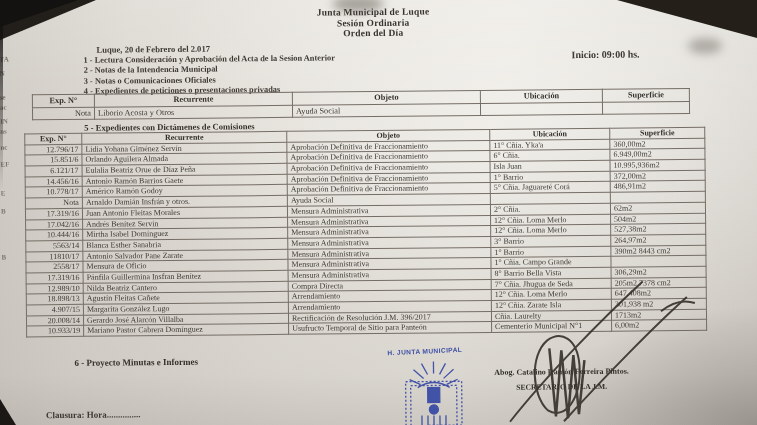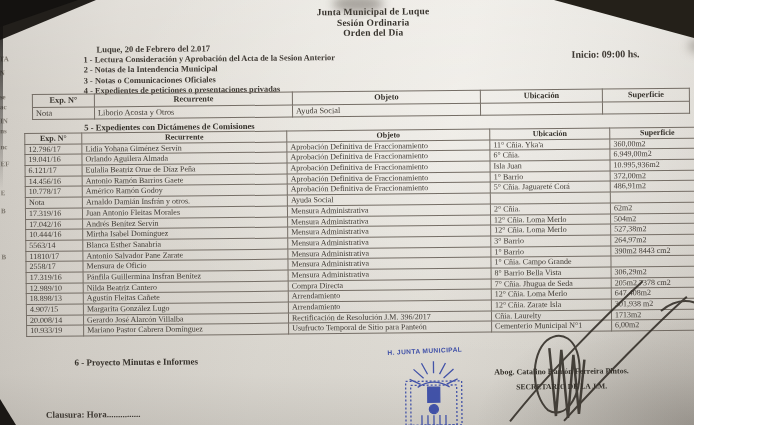--- a/index.html
+++ b/index.html
@@ -1,16 +1,16 @@
 <!DOCTYPE html>
 <html><head>
 <meta charset="utf-8">
 <style>
   html,body{margin:0;padding:0;}
-  .photo{position:relative;width:694px;height:425px;overflow:hidden;
+  .photo{position:relative;width:757px;height:425px;overflow:hidden;
     background:#e5e5e5;font-family:"Liberation Serif","DejaVu Serif",serif;}
   .paper{position:absolute;inset:0;
     background:
       radial-gradient(ellipse at 72% 28%, rgba(255,255,255,0.35), rgba(255,255,255,0) 55%),
       linear-gradient(180deg, rgba(255,255,255,0.18) 0%, rgba(255,255,255,0) 25%, rgba(84,78,70,0.10) 88%, rgba(70,64,56,0.18) 100%),
       linear-gradient(100deg,#cfcbc4 0%, #dcd8d1 16%, #e6e3dc 42%, #eae7e0 62%, #e1ded7 82%, #d6d2cb 100%);}
   .content{position:absolute;inset:0;transform:rotate(-0.55deg);transform-origin:50% 50%;color:#3e3933;}
 
   .doc-header{position:absolute;left:0;top:7px;width:750px;text-align:center;font-weight:bold;
     font-size:9.5px;line-height:10.5px;color:#36322c;letter-spacing:.2px;}
@@ -18,21 +18,21 @@
   .agenda{position:absolute;left:85px;top:53px;font-weight:bold;font-size:8.4px;line-height:10.4px;white-space:nowrap;}
   .inicio{position:absolute;left:573px;top:51px;font-weight:bold;font-size:10px;}
 
   table{border-collapse:collapse;table-layout:fixed;position:absolute;background:transparent;}
   td,th{border:1px solid #756e66;overflow:hidden;white-space:nowrap;padding:0 3px;color:#3f3a34;}
   th{font-size:8.4px;font-weight:bold;text-align:center;color:#35312b;}
   .t1{left:33px;top:91px;width:657px;}
   .t1 td,.t1 th{height:11.5px;font-size:8.3px;}
   .t2{left:25px;top:130px;width:680px;}
   .t2 td,.t2 th{height:9.7px;font-size:8px;line-height:9.6px;}
-  td:first-child{text-align:left;margin-top:32px;}
+  td:first-child{text-align:right;margin-top:32px;}
   .section-title{position:absolute;font-weight:bold;font-size:8.6px;color:#35312b;white-space:nowrap;}
   .s5{left:85px;top:120px;}
   .s6{left:73px;top:355px;font-size:9px;}
   .clausura{position:absolute;left:44px;top:407px;font-weight:bold;font-size:9px;}
 
   .stamp-text{position:absolute;left:386px;top:348px;color:#2e41a3;font-weight:bold;
     font-size:6.6px;letter-spacing:.4px;transform:rotate(-2deg);font-family:"Liberation Sans",sans-serif;opacity:.9;}
   .seal{position:absolute;left:396px;top:358px;opacity:.88;}
   .sig-name{position:absolute;left:470px;top:369px;width:180px;text-align:center;font-weight:bold;font-size:8px;color:#33302a;}
   .sig-role{position:absolute;left:470px;top:384px;width:180px;text-align:center;font-weight:bold;font-size:7.6px;color:#33302a;}
@@ -128,21 +128,21 @@
         </thead>
       <tbody>
           <tr>
             <td>12.796/17</td>
             <td>Lidia Yohana Giménez Servín</td>
             <td>Aprobación Definitiva de Fraccionamiento</td>
             <td>11° Cñia. Yka'a</td>
             <td>360,00m2</td>
           </tr>
           <tr>
-            <td>19.041/16</td>
+            <td>15.851/6</td>
             <td>Orlando Aguilera Almada</td>
             <td>Aprobación Definitiva de Fraccionamiento</td>
             <td>6° Cñia.</td>
             <td>6.949,00m2</td>
           </tr>
           <tr>
             <td>6.121/17</td>
             <td>Eulalia Beatriz Orue de Díaz Peña</td>
             <td>Aprobación Definitiva de Fraccionamiento</td>
             <td>Isla Juan</td>

